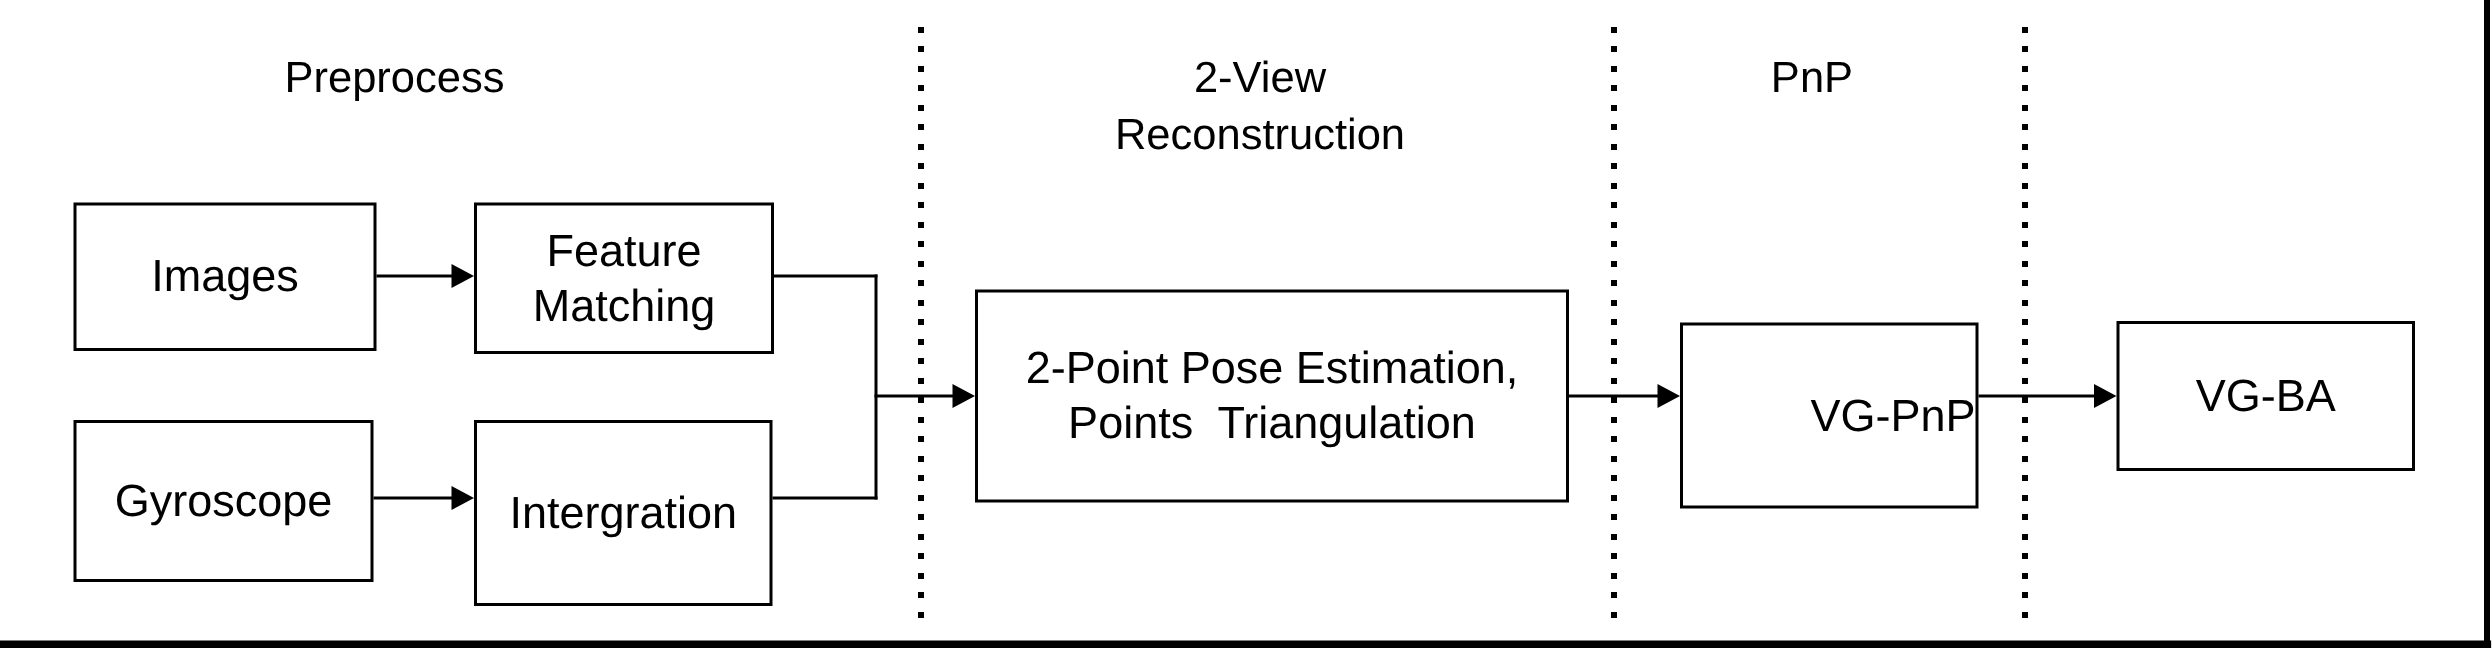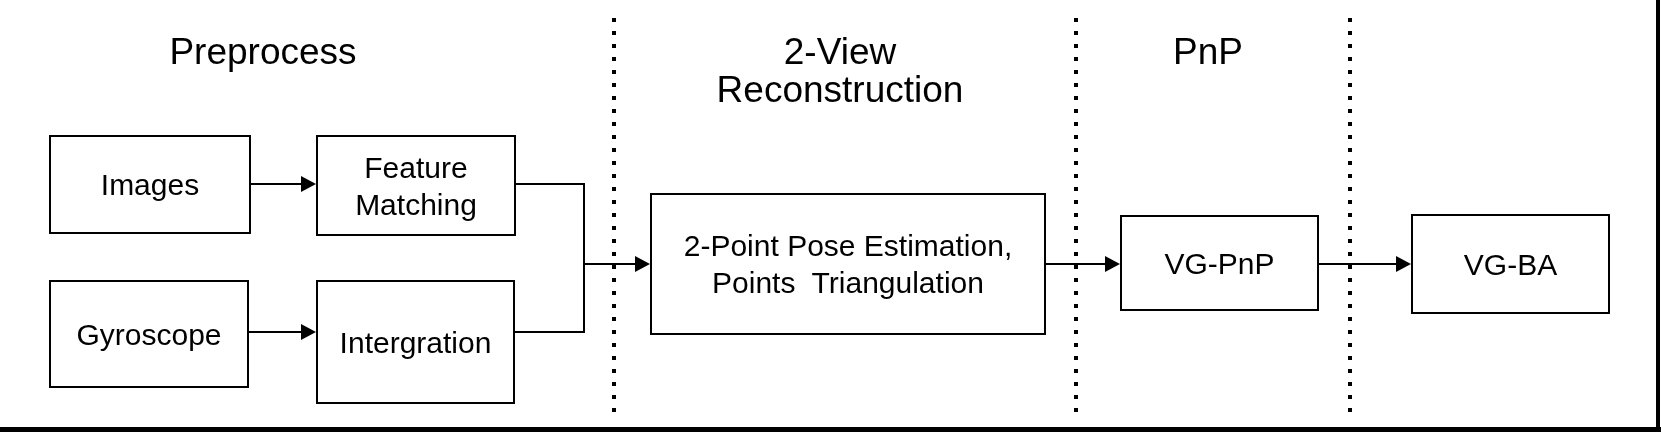--- a/index.html
+++ b/index.html
@@ -8,21 +8,21 @@
     width: 1661px;
     height: 432px;
     background: #ffffff;
     font-family: "Liberation Sans", sans-serif;
     color: #000000;
     overflow: hidden;
   }
   .title {
     position: absolute;
     text-align: center;
-    font-size: 37px;
+    font-size: 29px;
     line-height: 38px;
     white-space: pre-line;
     color: #000000;
   }
   .node {
     position: absolute;
     box-sizing: border-box;
     border: 2px solid #000000;
     background: #ffffff;
     display: flex;
@@ -77,21 +77,21 @@
   <div class="node" style="left:49px; top:280px; width:200px; height:108px;">
     <span>Gyroscope</span>
   </div>
   <div class="node" style="left:316px; top:280px; width:199px; height:124px;">
     <span>Intergration</span>
   </div>
   <div class="node" style="left:650px; top:193px; width:396px; height:142px;">
     <span>2-Point Pose Estimation,
 Points  Triangulation</span>
   </div>
-  <div class="node" style="left:1120px; top:215px; width:199px; height:96px;">
+  <div class="node" style="left:1120px; top:215px; width:199px; height:124px;justify-content:flex-end;">
     <span>VG-PnP</span>
   </div>
   <div class="node" style="left:1411px; top:214px; width:199px; height:100px;text-align:right;">
     <span>VG-BA</span>
   </div>
 
   <div class="hline" style="left:251px; top:183px; width:51px;"></div>
   <div class="arrow-right" style="left:301px; top:176px;"></div>
 
   <div class="hline" style="left:249px; top:331px; width:53px;"></div>

